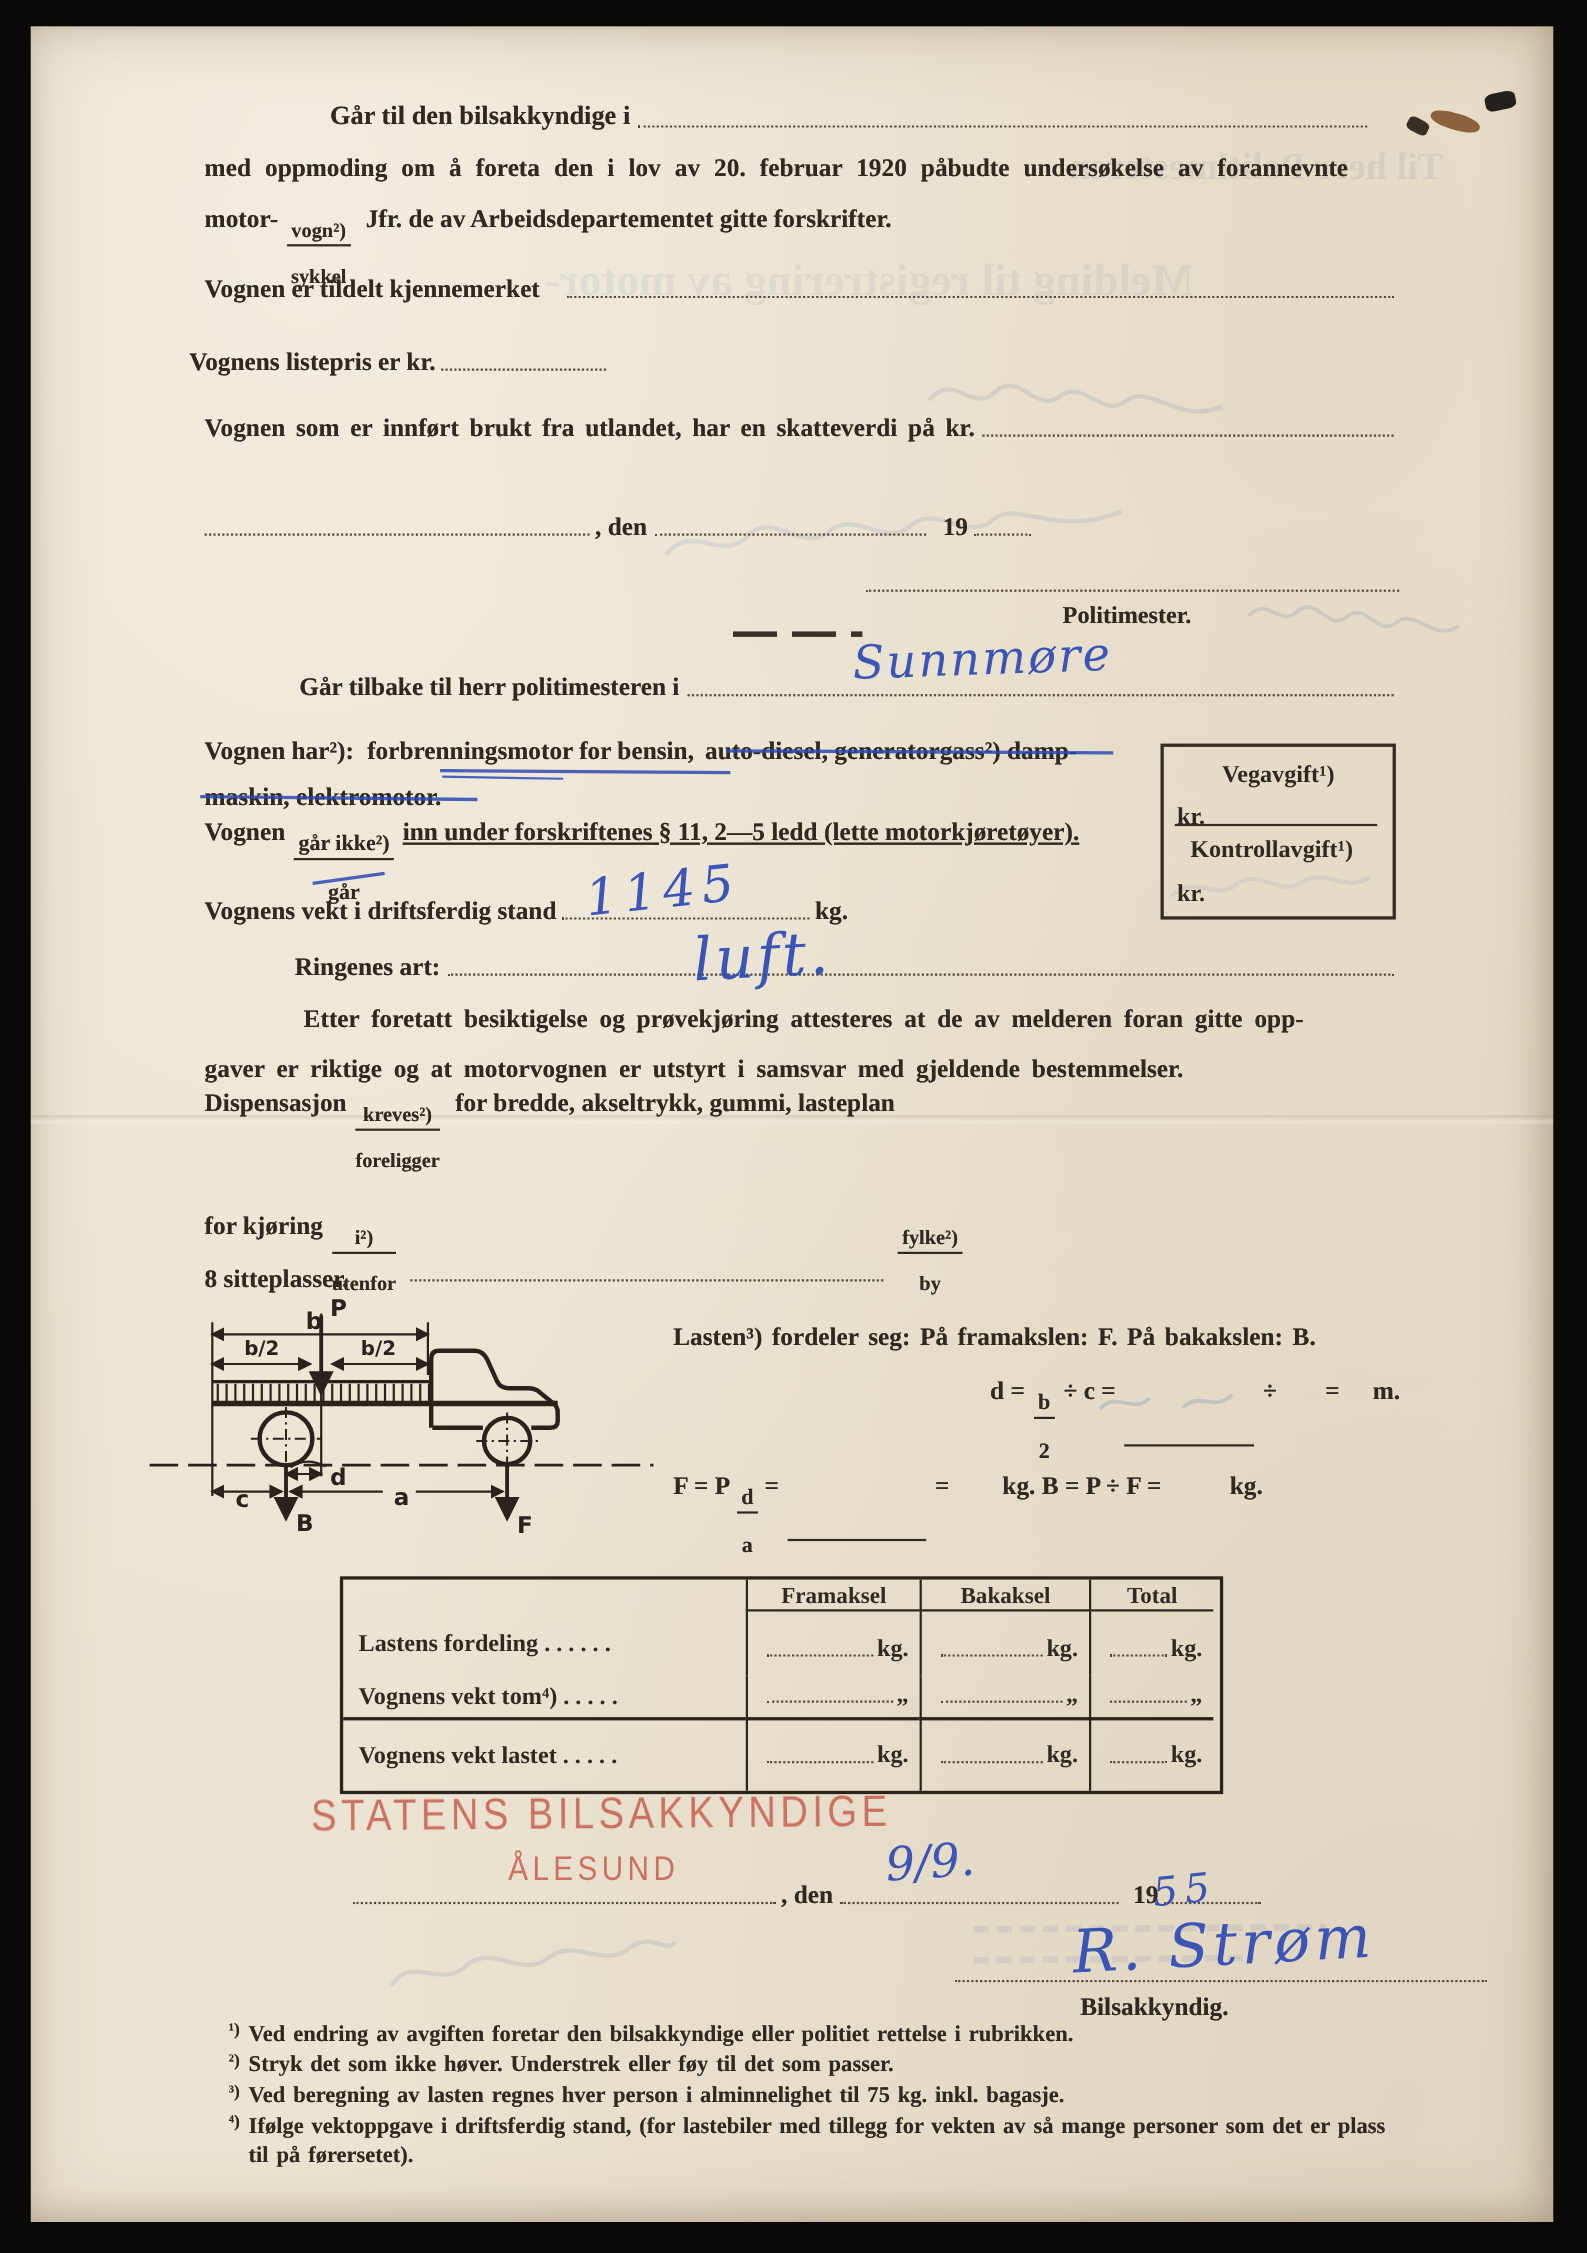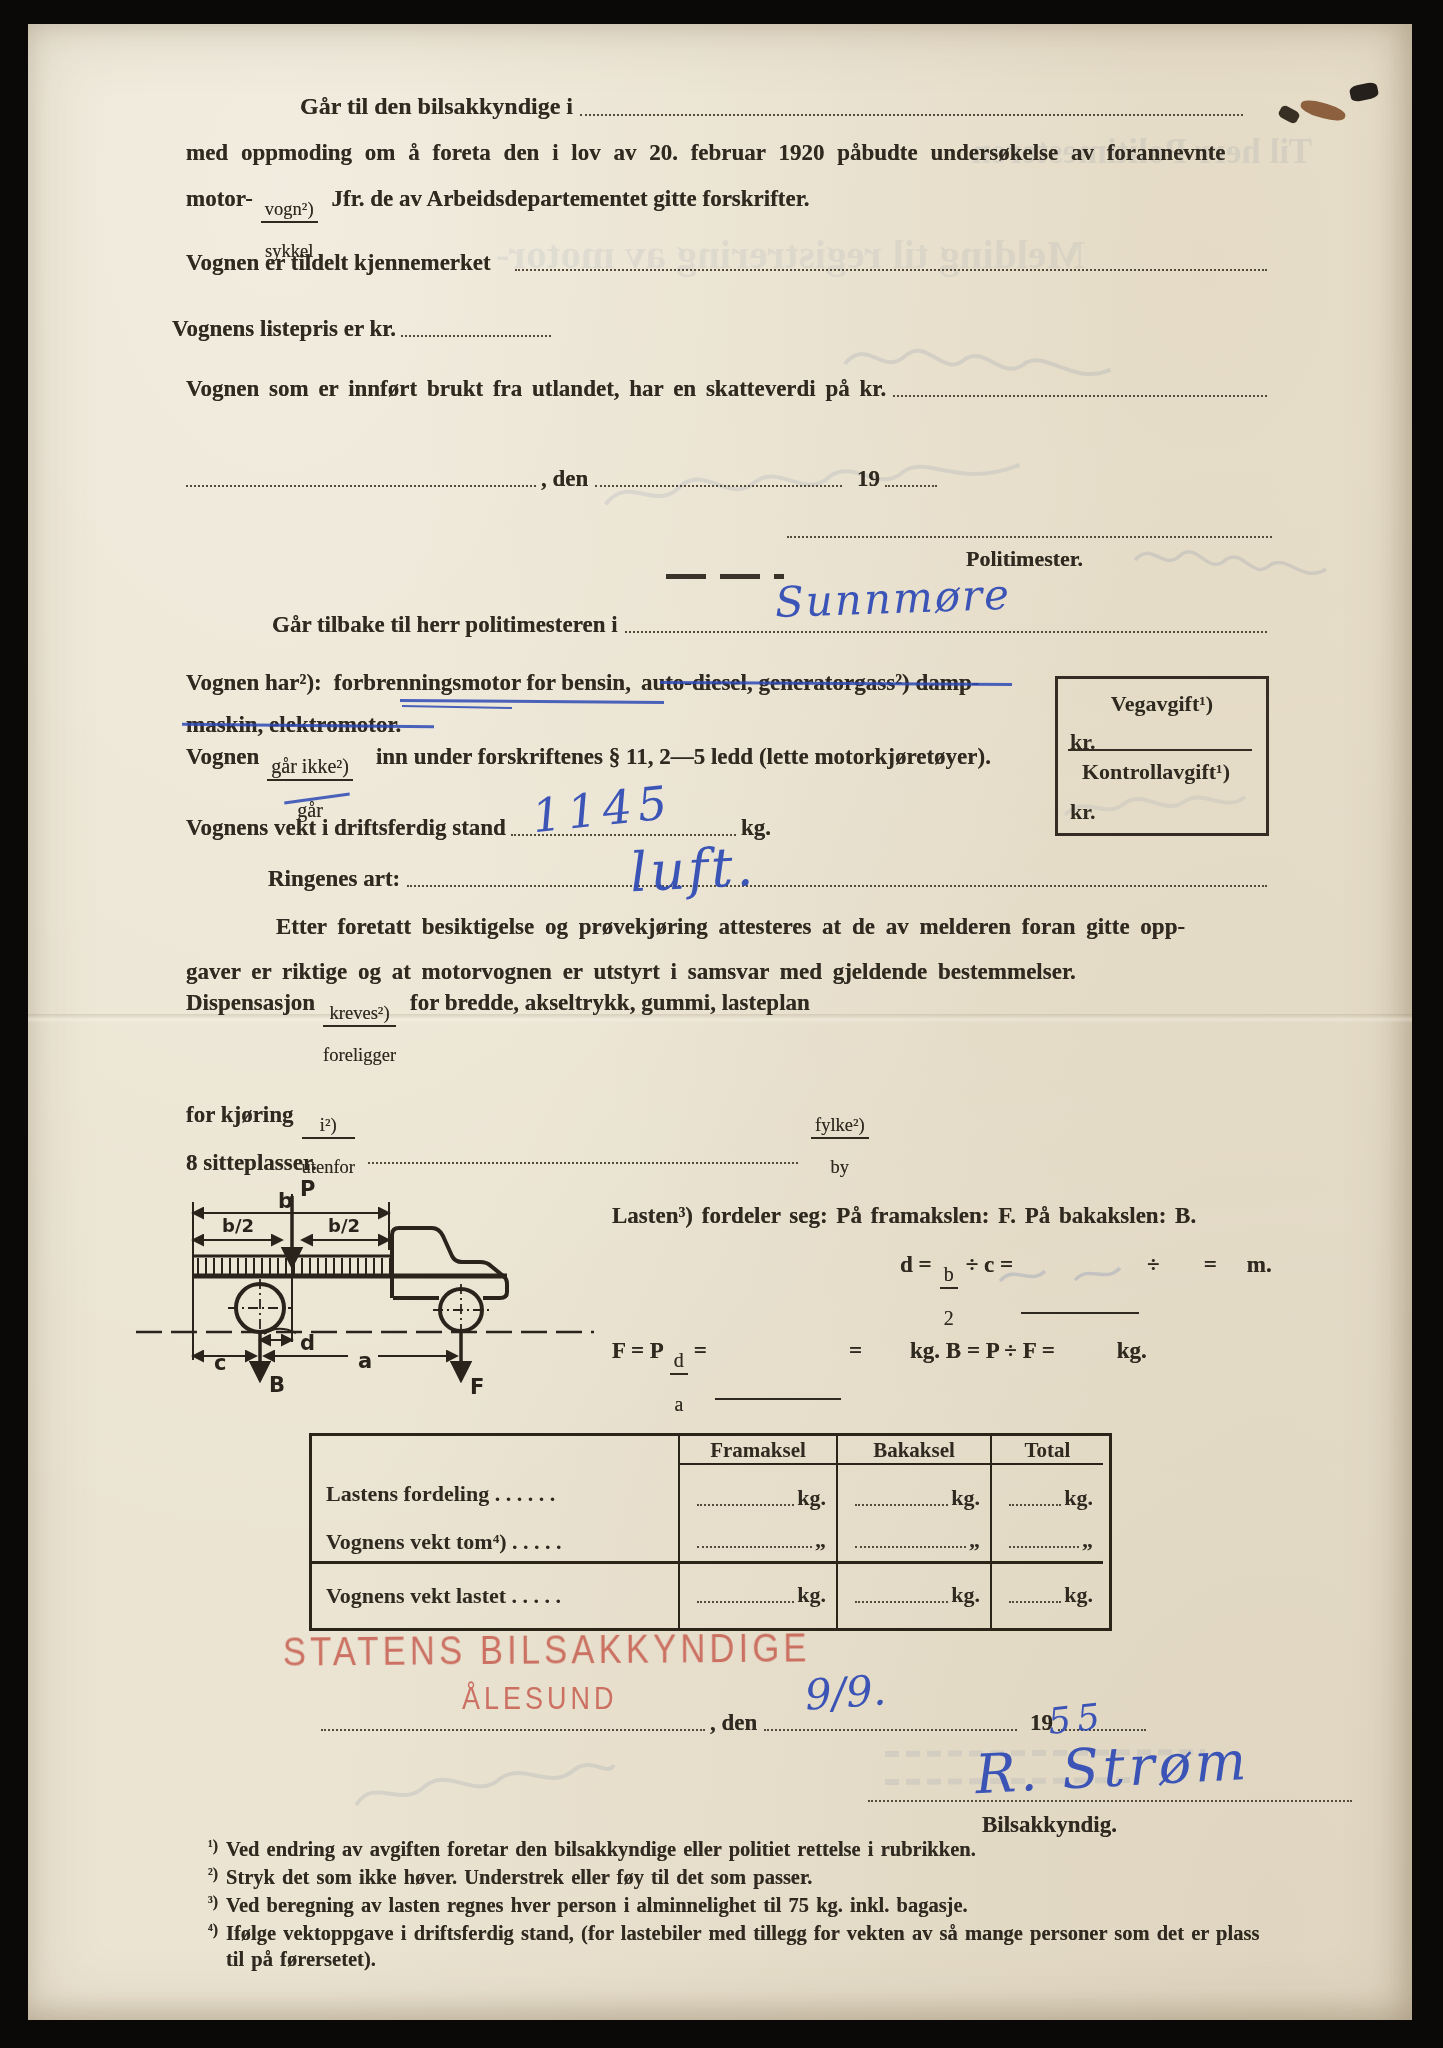--- a/index.html
+++ b/index.html
@@ -13,21 +13,21 @@
       #ebe4d2;
     box-shadow: inset 0 0 70px rgba(115,92,58,.20), inset -12px 0 28px rgba(100,80,50,.18),
                 inset 0 -10px 24px rgba(100,80,50,.12);}
   .tl{position:absolute;white-space:nowrap;font-size:23px;font-weight:600;line-height:1.15;
       display:flex;align-items:baseline;text-shadow:0 0 .6px rgba(40,33,24,.55);}
   .dots{flex:1;border-bottom:2px dotted #544b3b;height:3px;align-self:flex-end;margin:0 3px 5px 7px;}
   .dseg{display:inline-block;border-bottom:2px dotted #544b3b;height:3px;align-self:flex-end;margin:0 5px 5px 5px;}
   .sseg{display:inline-block;border-bottom:2.5px solid #30291f;height:2px;align-self:flex-end;margin:0 8px 7px 8px;}
   .gap{display:inline-block;height:2px;}
   .frac{display:inline-block;text-align:center;font-size:18.5px;line-height:1.2;margin:0 8px;
-        transform:translateY(9px);font-weight:400;}
+        transform:translateY(9px);font-weight:700;}
   .frac .ftop{display:block;border-bottom:2px solid #2f2920;padding:0 4px 1px;}
   .frac .fbot{display:block;padding-top:17px;}
   .hw{position:absolute;font-family:"DejaVu Serif",serif;font-style:italic;color:#2d49b5;
       white-space:nowrap;opacity:.92;}
   .ink{position:absolute;background:none;}
   .stroke{position:absolute;border-bottom:3.5px solid rgba(45,73,181,.85);height:0;}
   .bleed{position:absolute;color:#7d8da3;font-weight:700;transform:scaleX(-1);white-space:nowrap;
          font-family:"Liberation Serif",serif;}
   .squig{position:absolute;opacity:.22;}
   .fnrow{position:absolute;display:flex;align-items:baseline;font-weight:600;
@@ -159,21 +159,21 @@
     <div style="position:absolute;left:24px;top:80px;">Kontrollavgift¹)</div>
     <div style="position:absolute;left:12px;top:120px;">kr.</div>
   </div>
 
   <div class="tl" style="left:186px;top:744px;">
     <span>Vognen</span>
     <span class="frac" style="font-size:20px;">
       <span class="ftop">går ikke²)</span>
       <span class="fbot">går</span>
     </span>
-    <span style="margin-left:15px;">inn under forskriftenes § 11, 2—5 ledd (lette motorkjøretøyer).</span>
+    <span style="margin-left:0;text-decoration:underline;">inn under forskriftenes § 11, 2—5 ledd (lette motorkjøretøyer).</span>
   </div>
   <div class="stroke" style="left:284px;top:797px;width:66px;transform:rotate(-8deg);"></div>
 
   <div class="tl" style="left:186px;top:815px;">
     <span>Vognens vekt i driftsferdig stand</span>
     <span class="dseg" style="width:225px;"></span>
     <span>kg.</span>
   </div>
   <div class="hw" style="left:532px;top:782px;font-size:46px;transform:rotate(-6deg);letter-spacing:6px;">1145</div>
 

